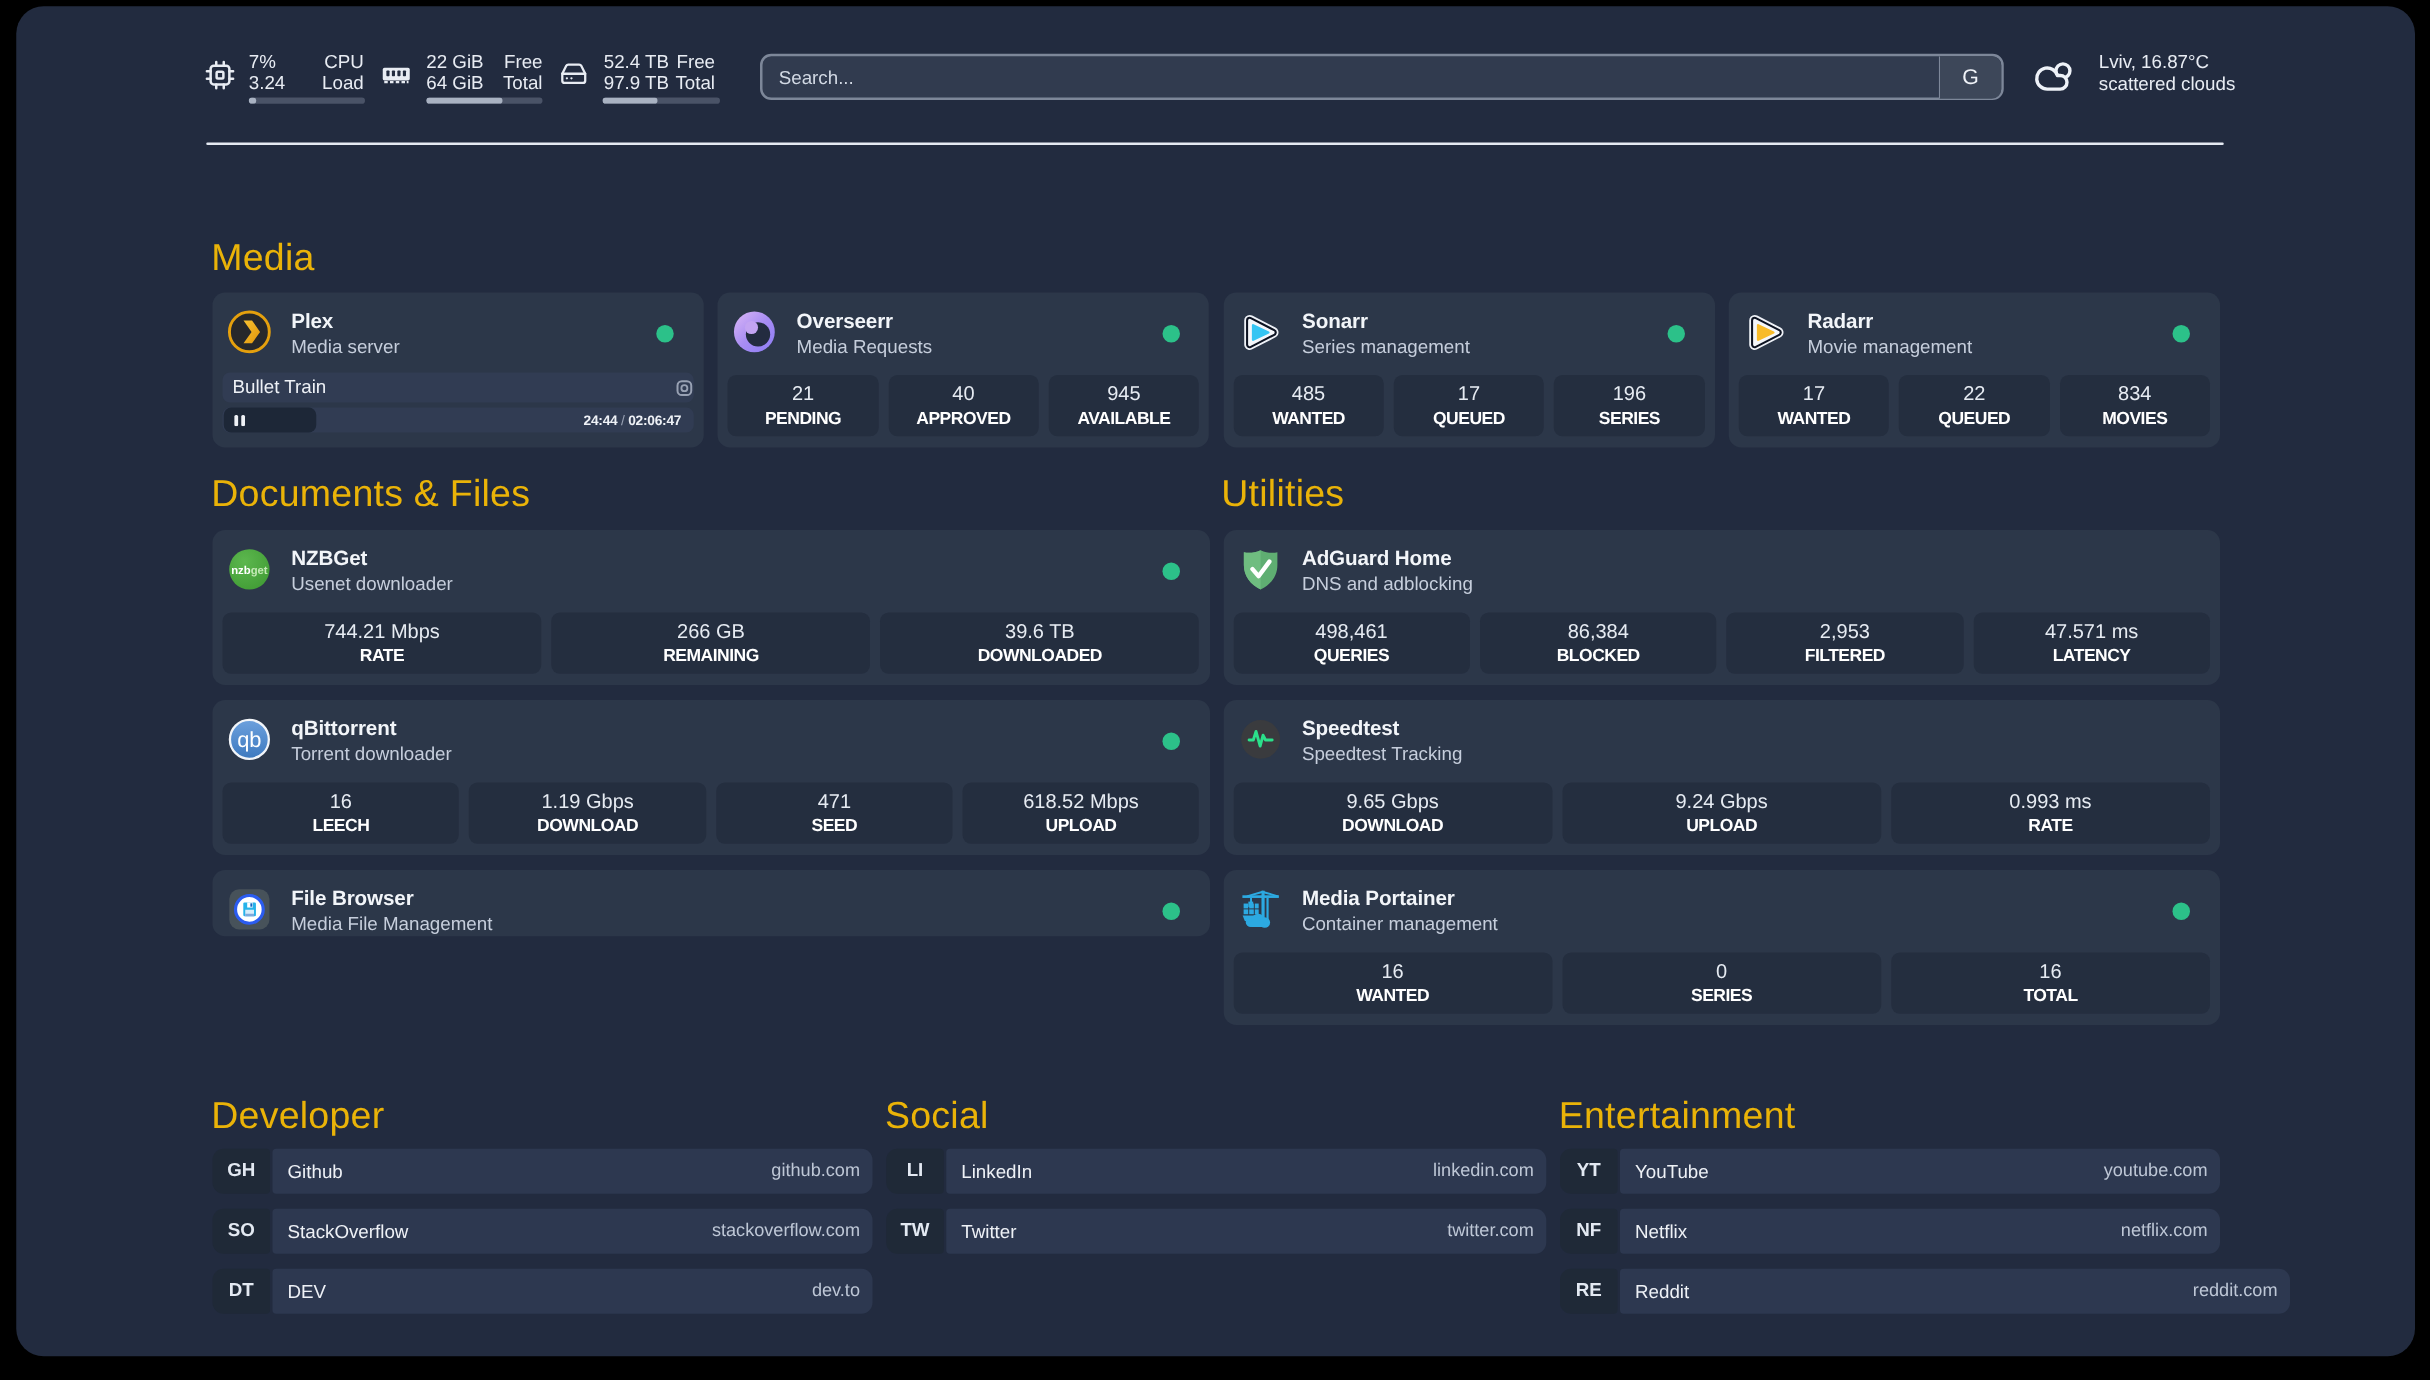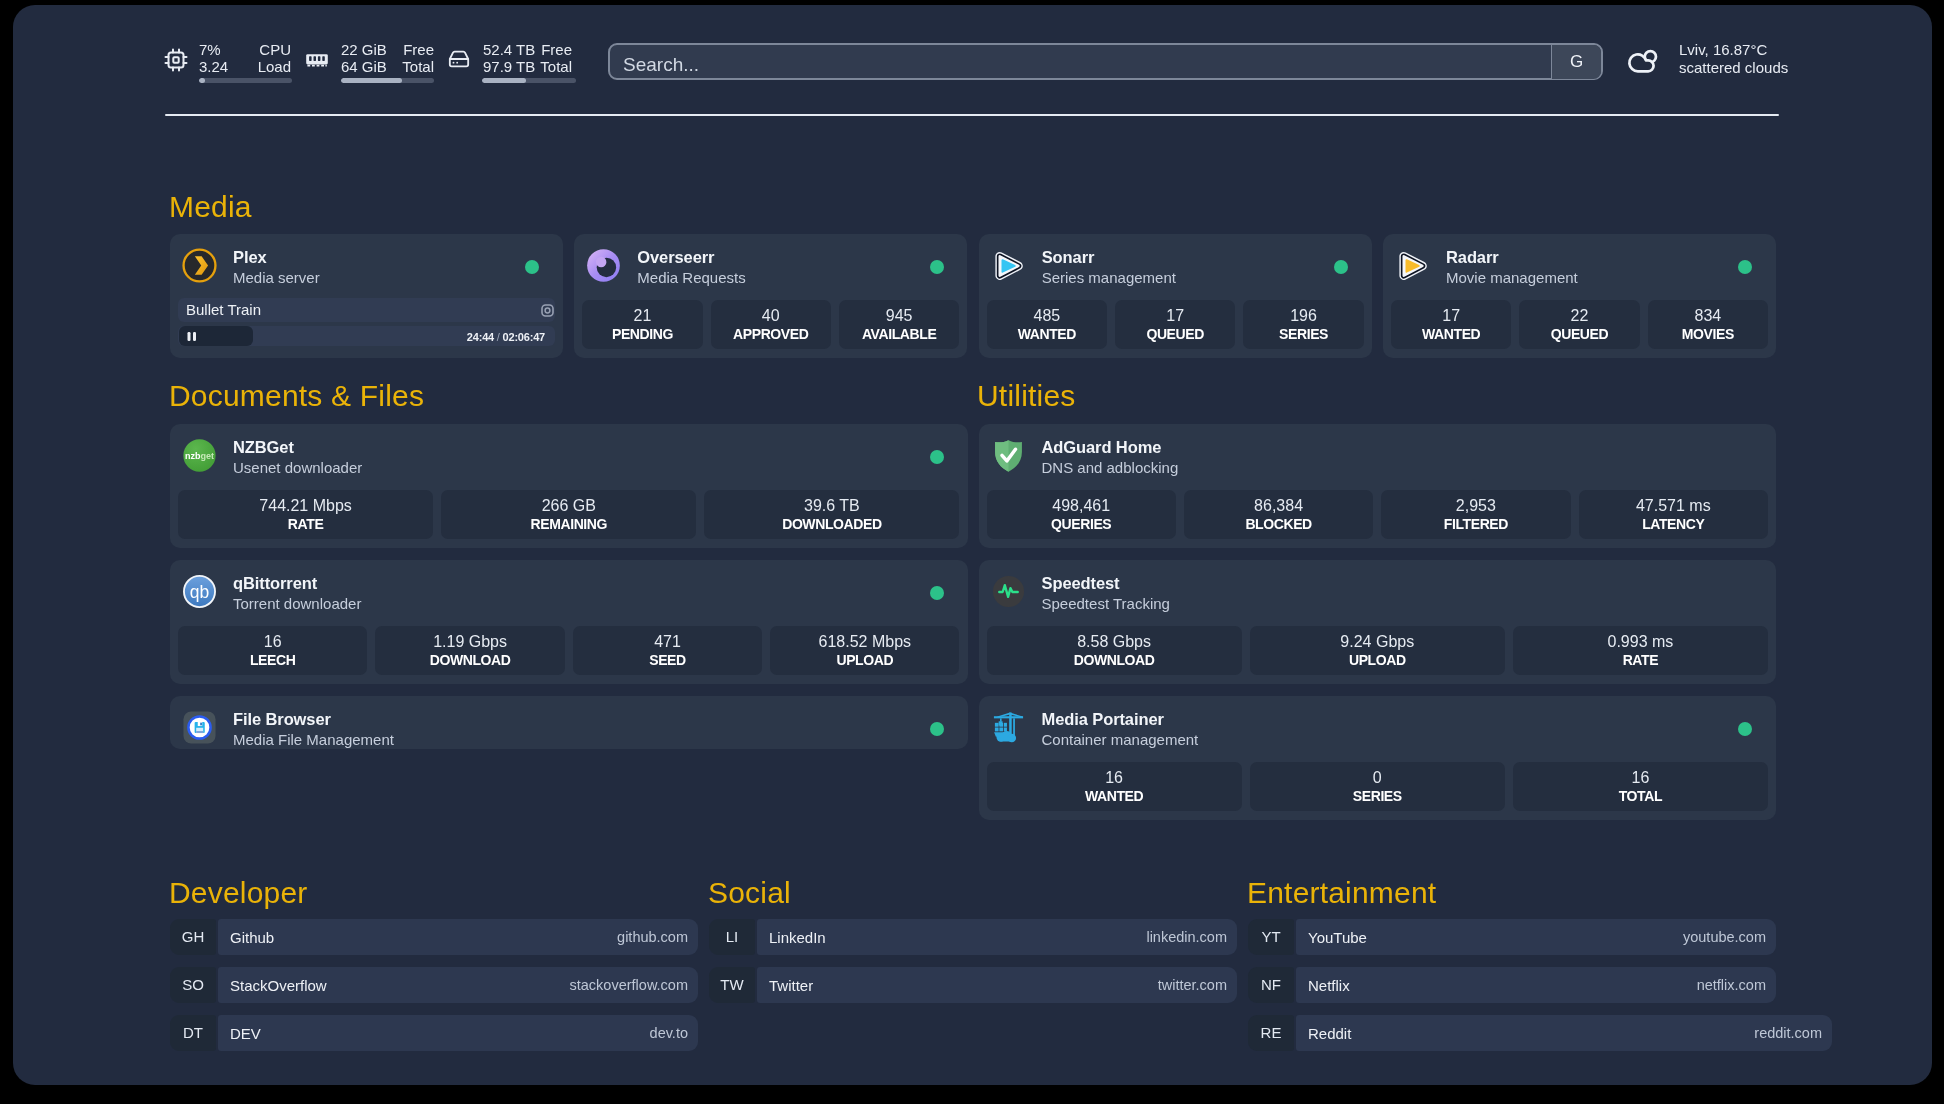--- a/index.html
+++ b/index.html
@@ -14,30 +14,30 @@
 .dot{position:absolute;width:14px;height:14px;border-radius:50%;background:#2cc189}
 .sb{position:absolute;height:49px;background:#242e3f;border-radius:7px;text-align:center}
 .sn{font-size:16px;line-height:16px;margin-top:8px;color:#e6ebf2}
 .sl{font-size:14px;line-height:14px;margin-top:3.3px;font-weight:bold;color:#ffffff;letter-spacing:-.4px}
 .mrow{position:absolute;background:#313c53;border-radius:6px}
 .mtitle{position:absolute;font-size:15px;line-height:15px;color:#eef1f6}
 .pill{position:absolute;left:1px;top:0;width:74px;height:100%;border-radius:6px;background:#1d2737}
 .ptime{position:absolute;right:10px;top:3.5px;font-size:11px;line-height:14px;font-weight:bold;color:#eef1f6;letter-spacing:-.2px}
 .psl{color:#9aa3b5;font-weight:normal}
 .babbr{position:absolute;width:46px;height:36px;background:#1f2937;border-radius:9px 3px 3px 9px;text-align:center}
-.babbr span{font-size:15px;line-height:36px;font-weight:normal;color:#e3e9f2}
+.babbr span{font-size:15px;line-height:36px;font-weight:bold;color:#e3e9f2}
 .bname{position:absolute;height:36px;background:#2d3850;border-radius:3px 9px 9px 3px}
 .bn{position:absolute;left:12px;top:10.5px;font-size:15px;line-height:15px;color:#eef1f6}
 .bu{position:absolute;right:10px;top:11px;font-size:14.5px;line-height:15px;color:#bec7d6}
 .rv{position:absolute;font-size:15px;line-height:16.5px;color:#e8ecf3}
 .rl{position:absolute;font-size:15px;line-height:16.5px;color:#e8ecf3;text-align:right}
 .track{position:absolute;height:5px;border-radius:2.5px;background:#4a5367;overflow:hidden}
 .tfill{height:100%;background:#a9b2c2;border-radius:2.5px}
 .search{position:absolute;left:608px;top:43px;width:995px;height:37px;background:#313b4f;border:2px solid #7d8799;border-radius:9px}
-.ph{position:absolute;left:13px;top:9px;font-size:19px;color:#d2d9e4}
+.ph{position:absolute;left:13px;top:9px;font-size:15px;color:#d2d9e4}
 .gbtn{position:absolute;right:0;top:0;width:50px;height:34px;background:#3d4759;border-radius:0 7.5px 7.5px 0;border-left:1px solid #7d8799;text-align:center}
 .gbtn span{font-size:17px;line-height:34px;color:#f0f3f8}
 .weather{position:absolute;left:1679px;top:41px;font-size:15px;line-height:17.5px;color:#e8ecf3}
 .divider{position:absolute;left:165px;top:113.5px;width:1614px;height:2.5px;background:#e5eaf2;border-radius:1px}
 </style></head>
 <body>
 <div id="panel"></div>
 <div class="abs" style="left:164px;top:48px"><svg width="24" height="24" viewBox="0 0 24 24" fill="none" stroke="#e8ecf3" stroke-width="2" stroke-linecap="round" stroke-linejoin="round">
 <rect x="4.5" y="4.5" width="15" height="15" rx="2.5"></rect>
       <rect x="9.3" y="9.3" width="5.4" height="5.4" rx="1"></rect>
@@ -270,21 +270,21 @@
     <div class="sl">UPLOAD</div>
   </div>
 <div class="card" style="left:978.5px;top:560px;width:797.5px;height:124px"></div>
 <div class="logo" style="left:990.5px;top:574px"><svg width="35" height="35" viewBox="0 0 36 36">
 <circle cx="18" cy="18" r="16" fill="#3a3b3e"></circle>
 <polyline points="8.5,18.5 12,18.5 14.2,11.5 17.6,23.5 20,14.5 22,18.5 27.5,18.5" stroke="#2be08a" stroke-width="2.4" fill="none" stroke-linecap="round" stroke-linejoin="round"></polyline>
     </svg></div>
 <div class="ct" style="left:1041.5px;top:575px">Speedtest</div>
 <div class="cs" style="left:1041.5px;top:596px">Speedtest Tracking</div>
 <div class="sb" style="left:986.5px;top:626px;width:255.2px">
-    <div class="sn">8.58 Gbps</div>
+    <div class="sn">9.65 Gbps</div>
     <div class="sl">DOWNLOAD</div>
   </div>
 <div class="sb" style="left:1249.7px;top:626px;width:255.2px">
     <div class="sn">9.24 Gbps</div>
     <div class="sl">UPLOAD</div>
   </div>
 <div class="sb" style="left:1512.8px;top:626px;width:255.2px">
     <div class="sn">0.993 ms</div>
     <div class="sl">RATE</div>
   </div>

